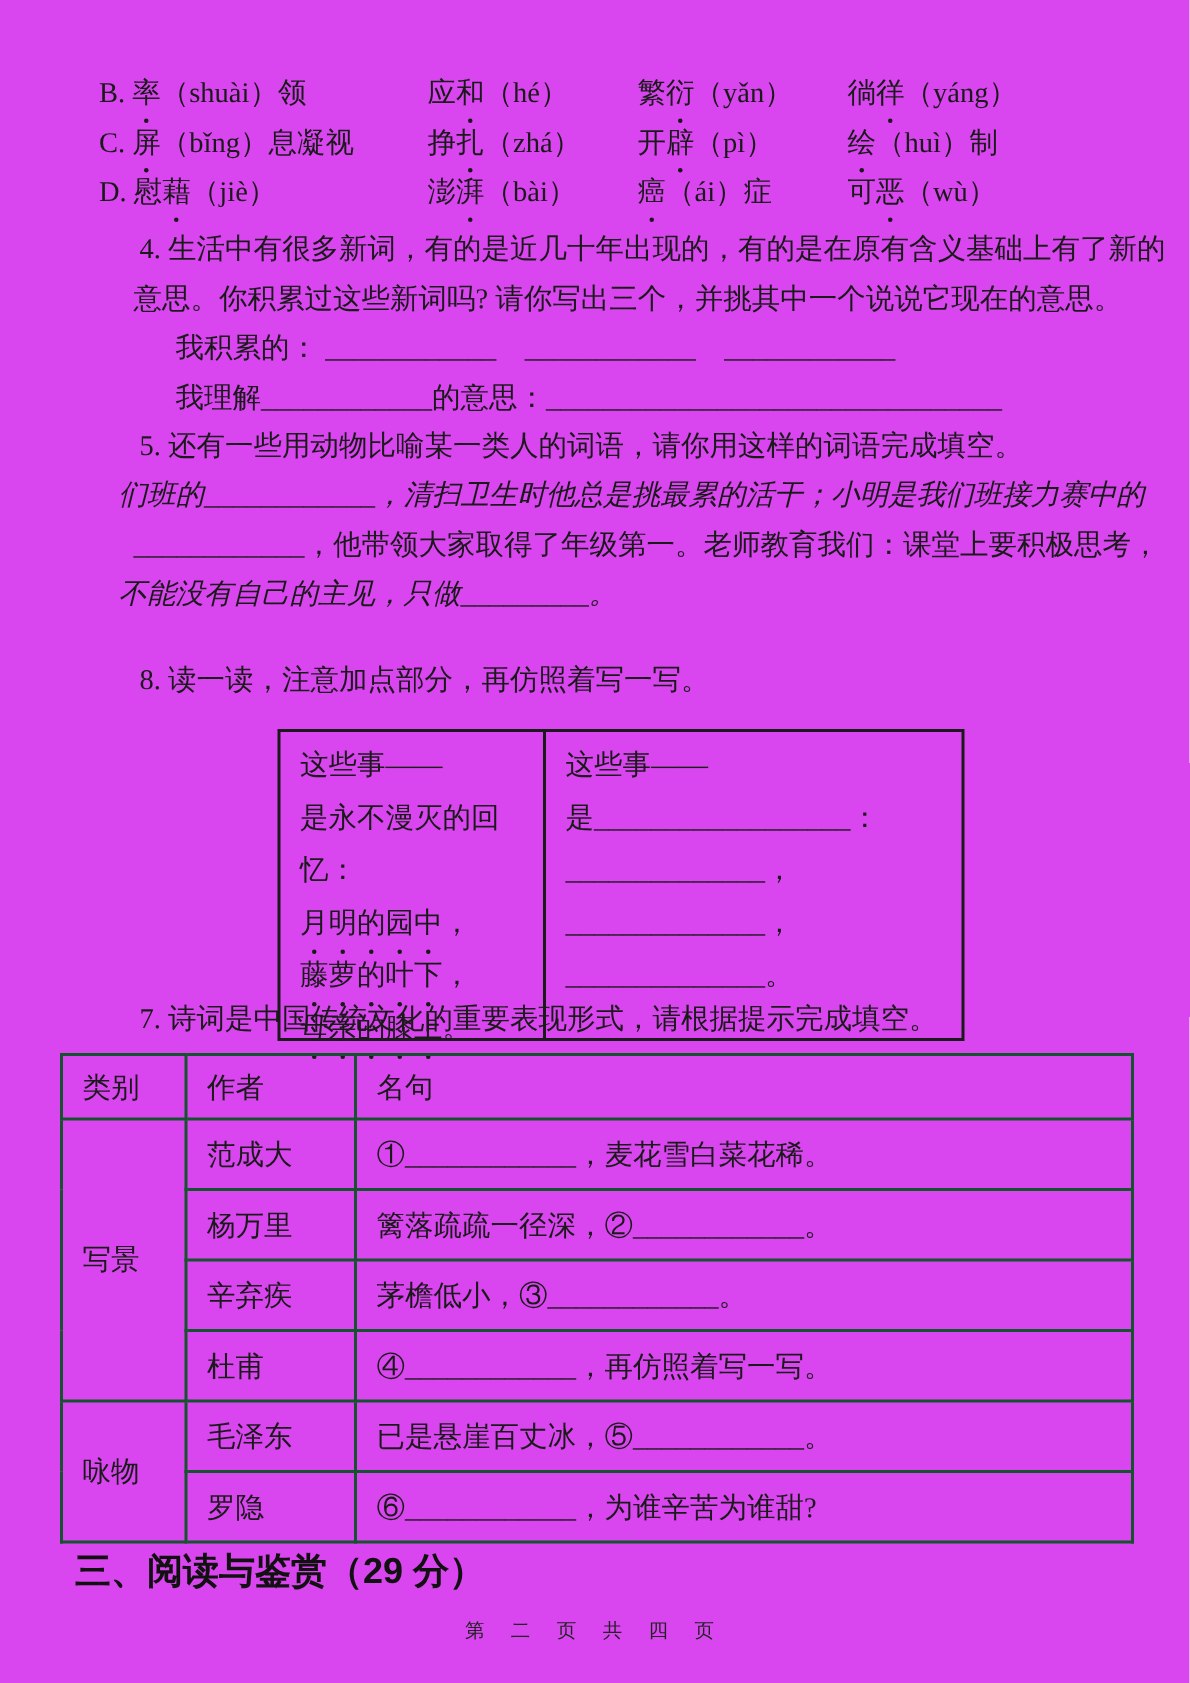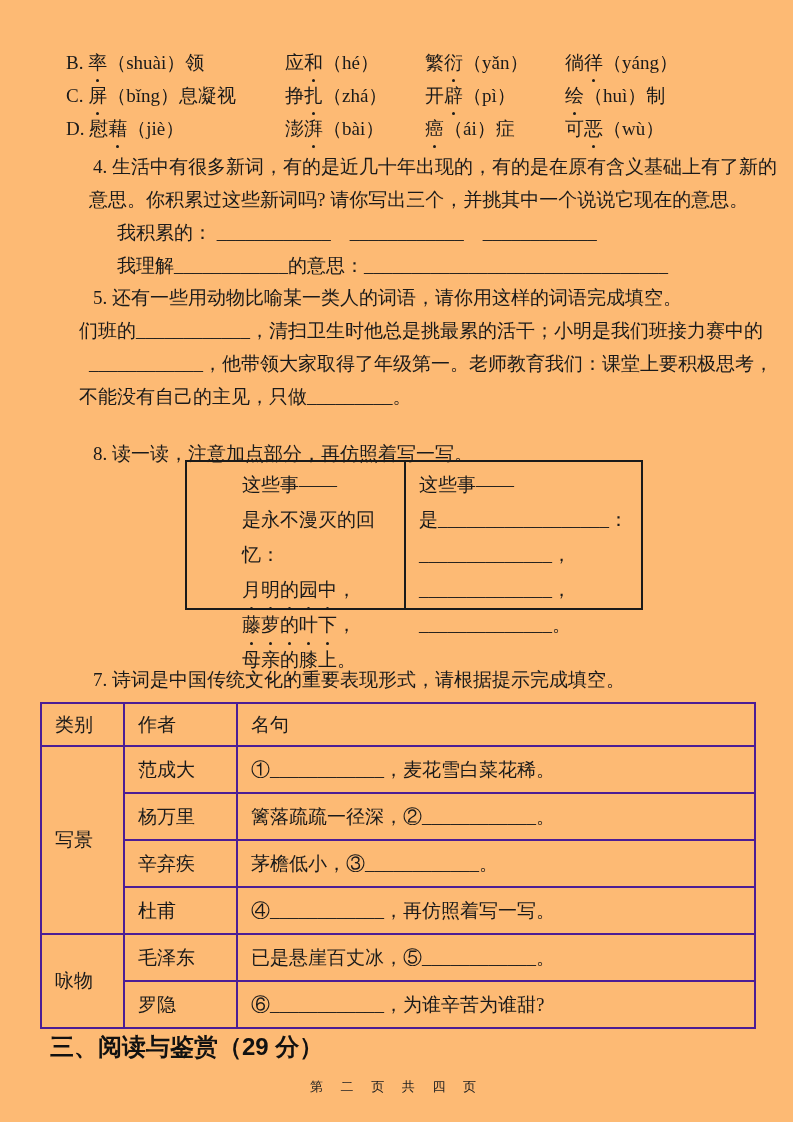--- a/index.html
+++ b/index.html
@@ -1,58 +1,58 @@
 <!DOCTYPE html>
 <html><head>
 <meta charset="utf-8">
 <style>
   html,body { margin:0; padding:0; background:#ffffff; }
   .page {
     position:relative;
     width:793px; height:1122px;
-    background:#fdba74;
+    background:#d946ef;
     font-family:"Liberation Serif","DejaVu Serif",serif;
     color:#1a1a1a;
     font-size:19px;
     overflow:hidden;
   }
   .abs { position:absolute; left:0; width:793px; }
 
   
   .opt-row { display:flex; line-height:33px; padding-left:66px; }
   .opt-c1 { width:219px; } .opt-c2 { width:140px; } .opt-c3 { width:140px; }
 
   
   .tline { line-height:33px; white-space:pre-wrap;margin-left:31px; }
   .pl62 { padding-left:62px; } .pl58 { padding-left:58px; }
-  .pl86 { padding-left:86px; } .pl68 { padding-left:48px; }
+  .pl86 { padding-left:86px; } .pl68 { padding-left:48px;font-style:italic; }
 
   
   .du { position:relative; display:inline-block; }
   .du::after {
     content:""; position:absolute; left:50%; bottom:-3px;
     width:3px; height:3px; margin-left:-1.5px;
     border-radius:50%; background:#1a1a1a;
   }
 
   
   .q6box {
-    position:absolute; left:185px; top:460px;
-    width:458px; height:150px;
+    position:absolute; left:185px; top:486px;
+    width:458px; height:208px;
     border:2px solid #1a1a1a;
-    display:flex; box-sizing:border-box;padding-left:42px;
+    display:flex; box-sizing:border-box;
   }
   .q6-left  { width:177px; border-right:2px solid #1a1a1a; padding:5px 0 0 13px; box-sizing:border-box; }
   .q6-right { flex:1; padding:5px 0 0 13px; box-sizing:border-box; }
   .bline { line-height:35px; white-space:pre-wrap; }
 
   
   table.poem { position:absolute; left:40px; top:702px; width:716px; border-collapse:collapse; table-layout:fixed; }
   .poem th, .poem td {
-    border:2px solid #4c1d95;
+    border:2px solid #14532d;
     font-weight:normal; text-align:left;
     padding:0 4px 0 13px; font-size:19px;
     white-space:pre-wrap; overflow:hidden;
   }
   .poem tr.hdr   { height:43px; }
   .poem tr.datar { height:47px; }
 
   .heading3 {
     position:absolute; left:50px; top:1031px;
     font-family:"Liberation Sans","DejaVu Sans",sans-serif;

